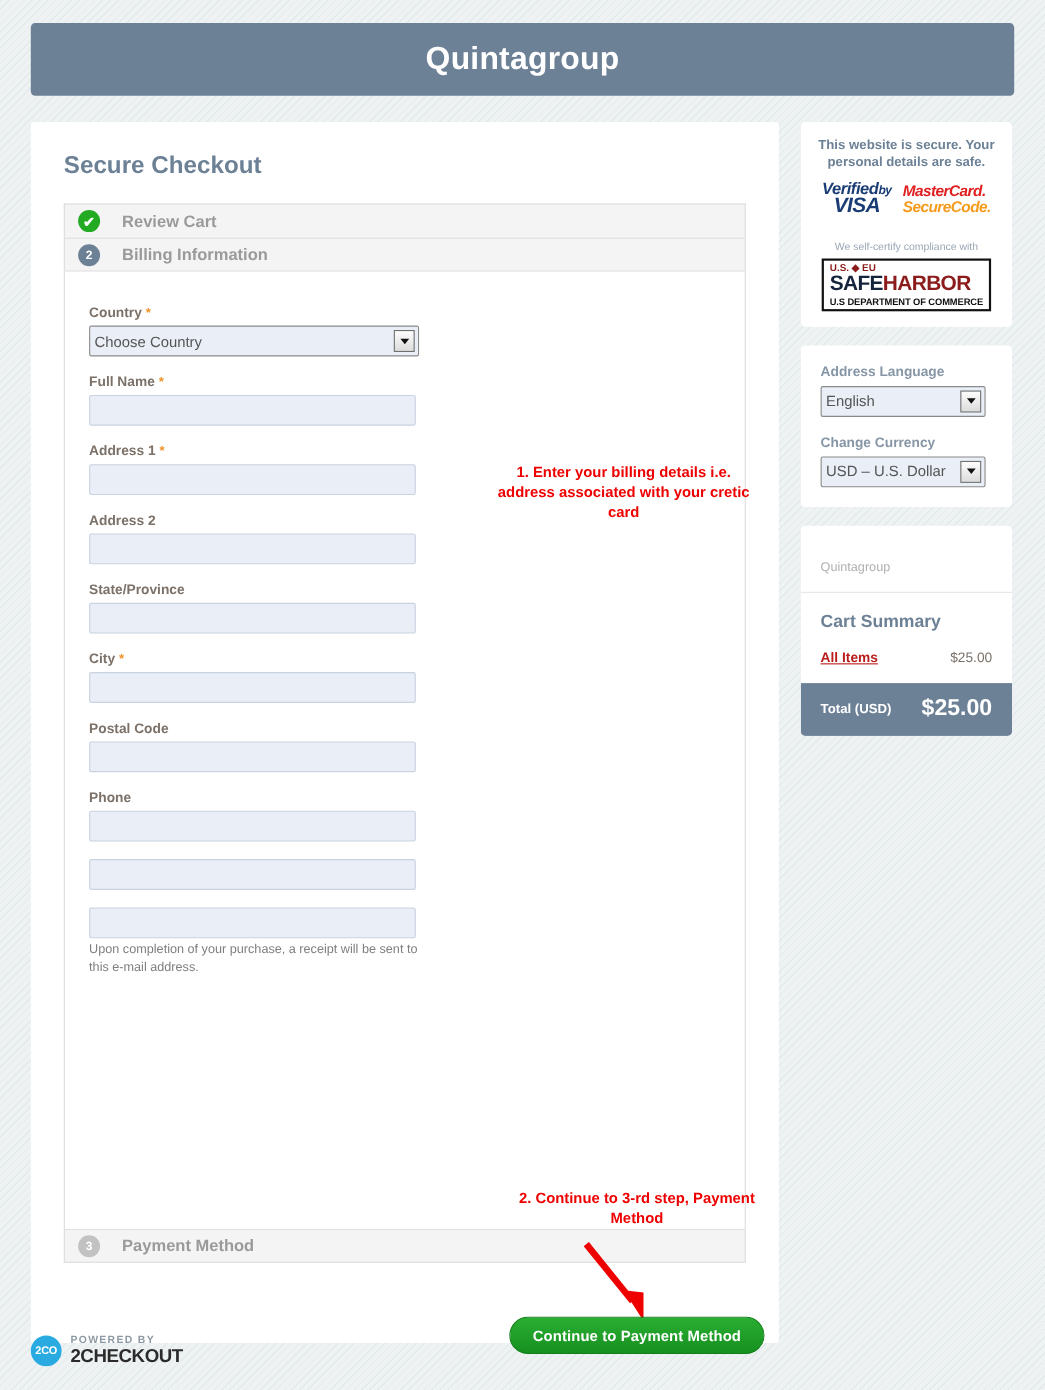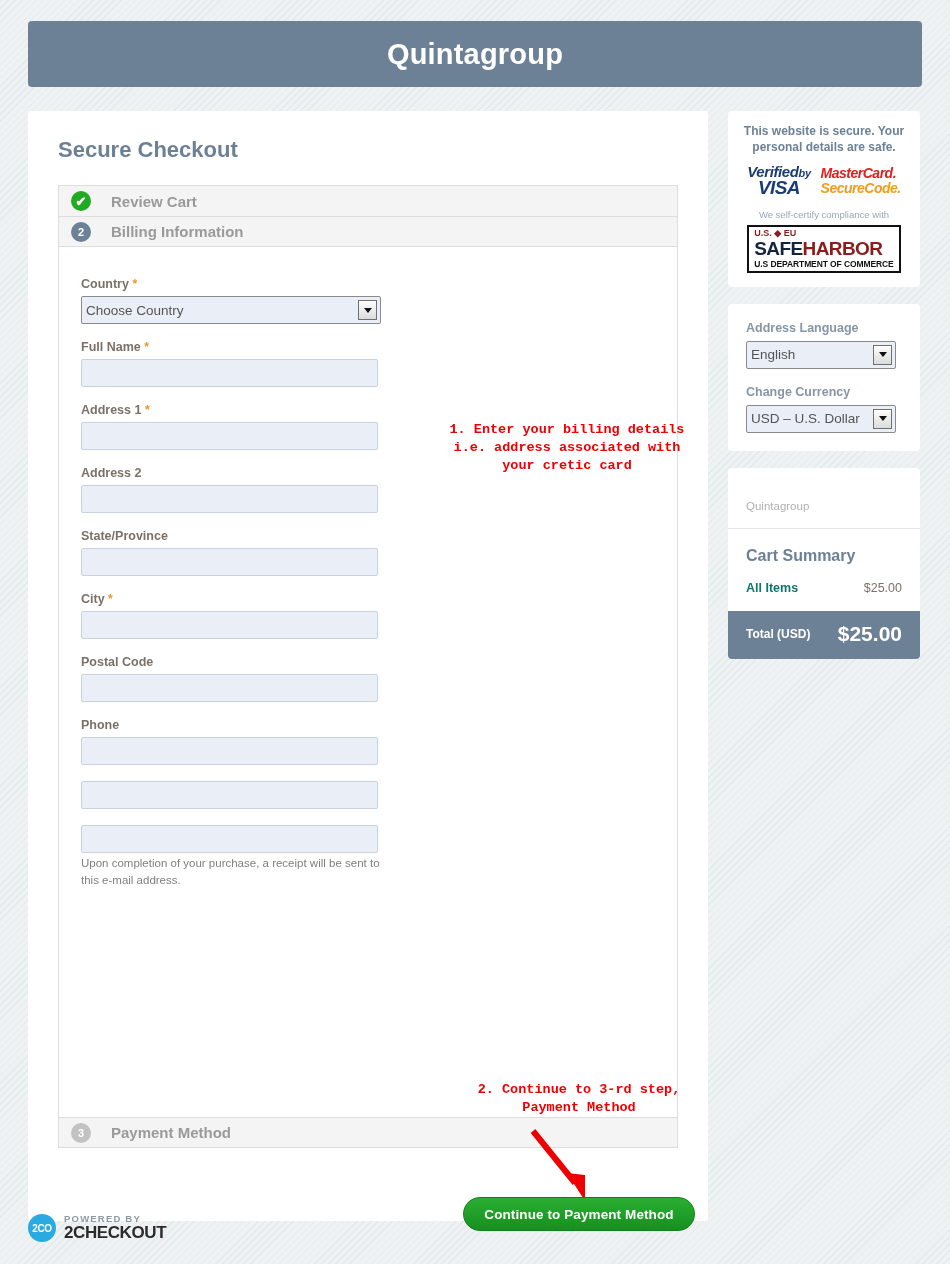--- a/index.html
+++ b/index.html
@@ -175,21 +175,20 @@
   }
 
   
   .annot {
     position: absolute;
     color: #ee0000;
     font-size: 13.5px;
     font-weight: bold;
     text-align: center;
     line-height: 1.35;
-    font-family: Liberation Mono, monospace;
   }
   .annot-1 { left: 388px; top: 174px; width: 240px; }
   .annot-2 { left: 400px; top: 834px; width: 240px; }
 
   .arrow-svg {
     position: absolute;
     left: 468px; top: 880px;
   }
 
   .continue-btn {
@@ -228,21 +227,21 @@
     color: #6d8196;
     line-height: 1.35;
     margin-bottom: 9px;
   }
 
   .cards-row {
     display: flex;
     align-items: center;
     justify-content: center;
     gap: 10px;
-    margin-bottom: 12px;
+    margin-bottom: 22px;
   }
 
   .visa-logo { text-align: center; line-height: 1; }
   .visa-logo .vb {
     font-size: 15px;
     font-weight: bold;
     font-style: italic;
     color: #1a3c74;
     letter-spacing: -0.4px;
   }
@@ -317,21 +316,21 @@
     font-weight: bold;
     color: #6d8196;
     margin-bottom: 16px;
   }
   .cart-row {
     display: flex;
     justify-content: space-between;
     align-items: baseline;
     font-size: 12.5px;
   }
-  .cart-row .ci-name { font-weight: bold; color: #0f766e; }
+  .cart-row .ci-name { font-weight: bold; color: #b91c1c; text-decoration: underline; }
   .cart-row .ci-price { color: #7b7168; }
 
   .cart-total {
     background: #6d8196;
     display: flex;
     justify-content: space-between;
     align-items: center;
     padding: 11px 18px 13px 18px;
   }
   .ct-label { font-size: 12px; font-weight: bold; color: #ffffff; }

